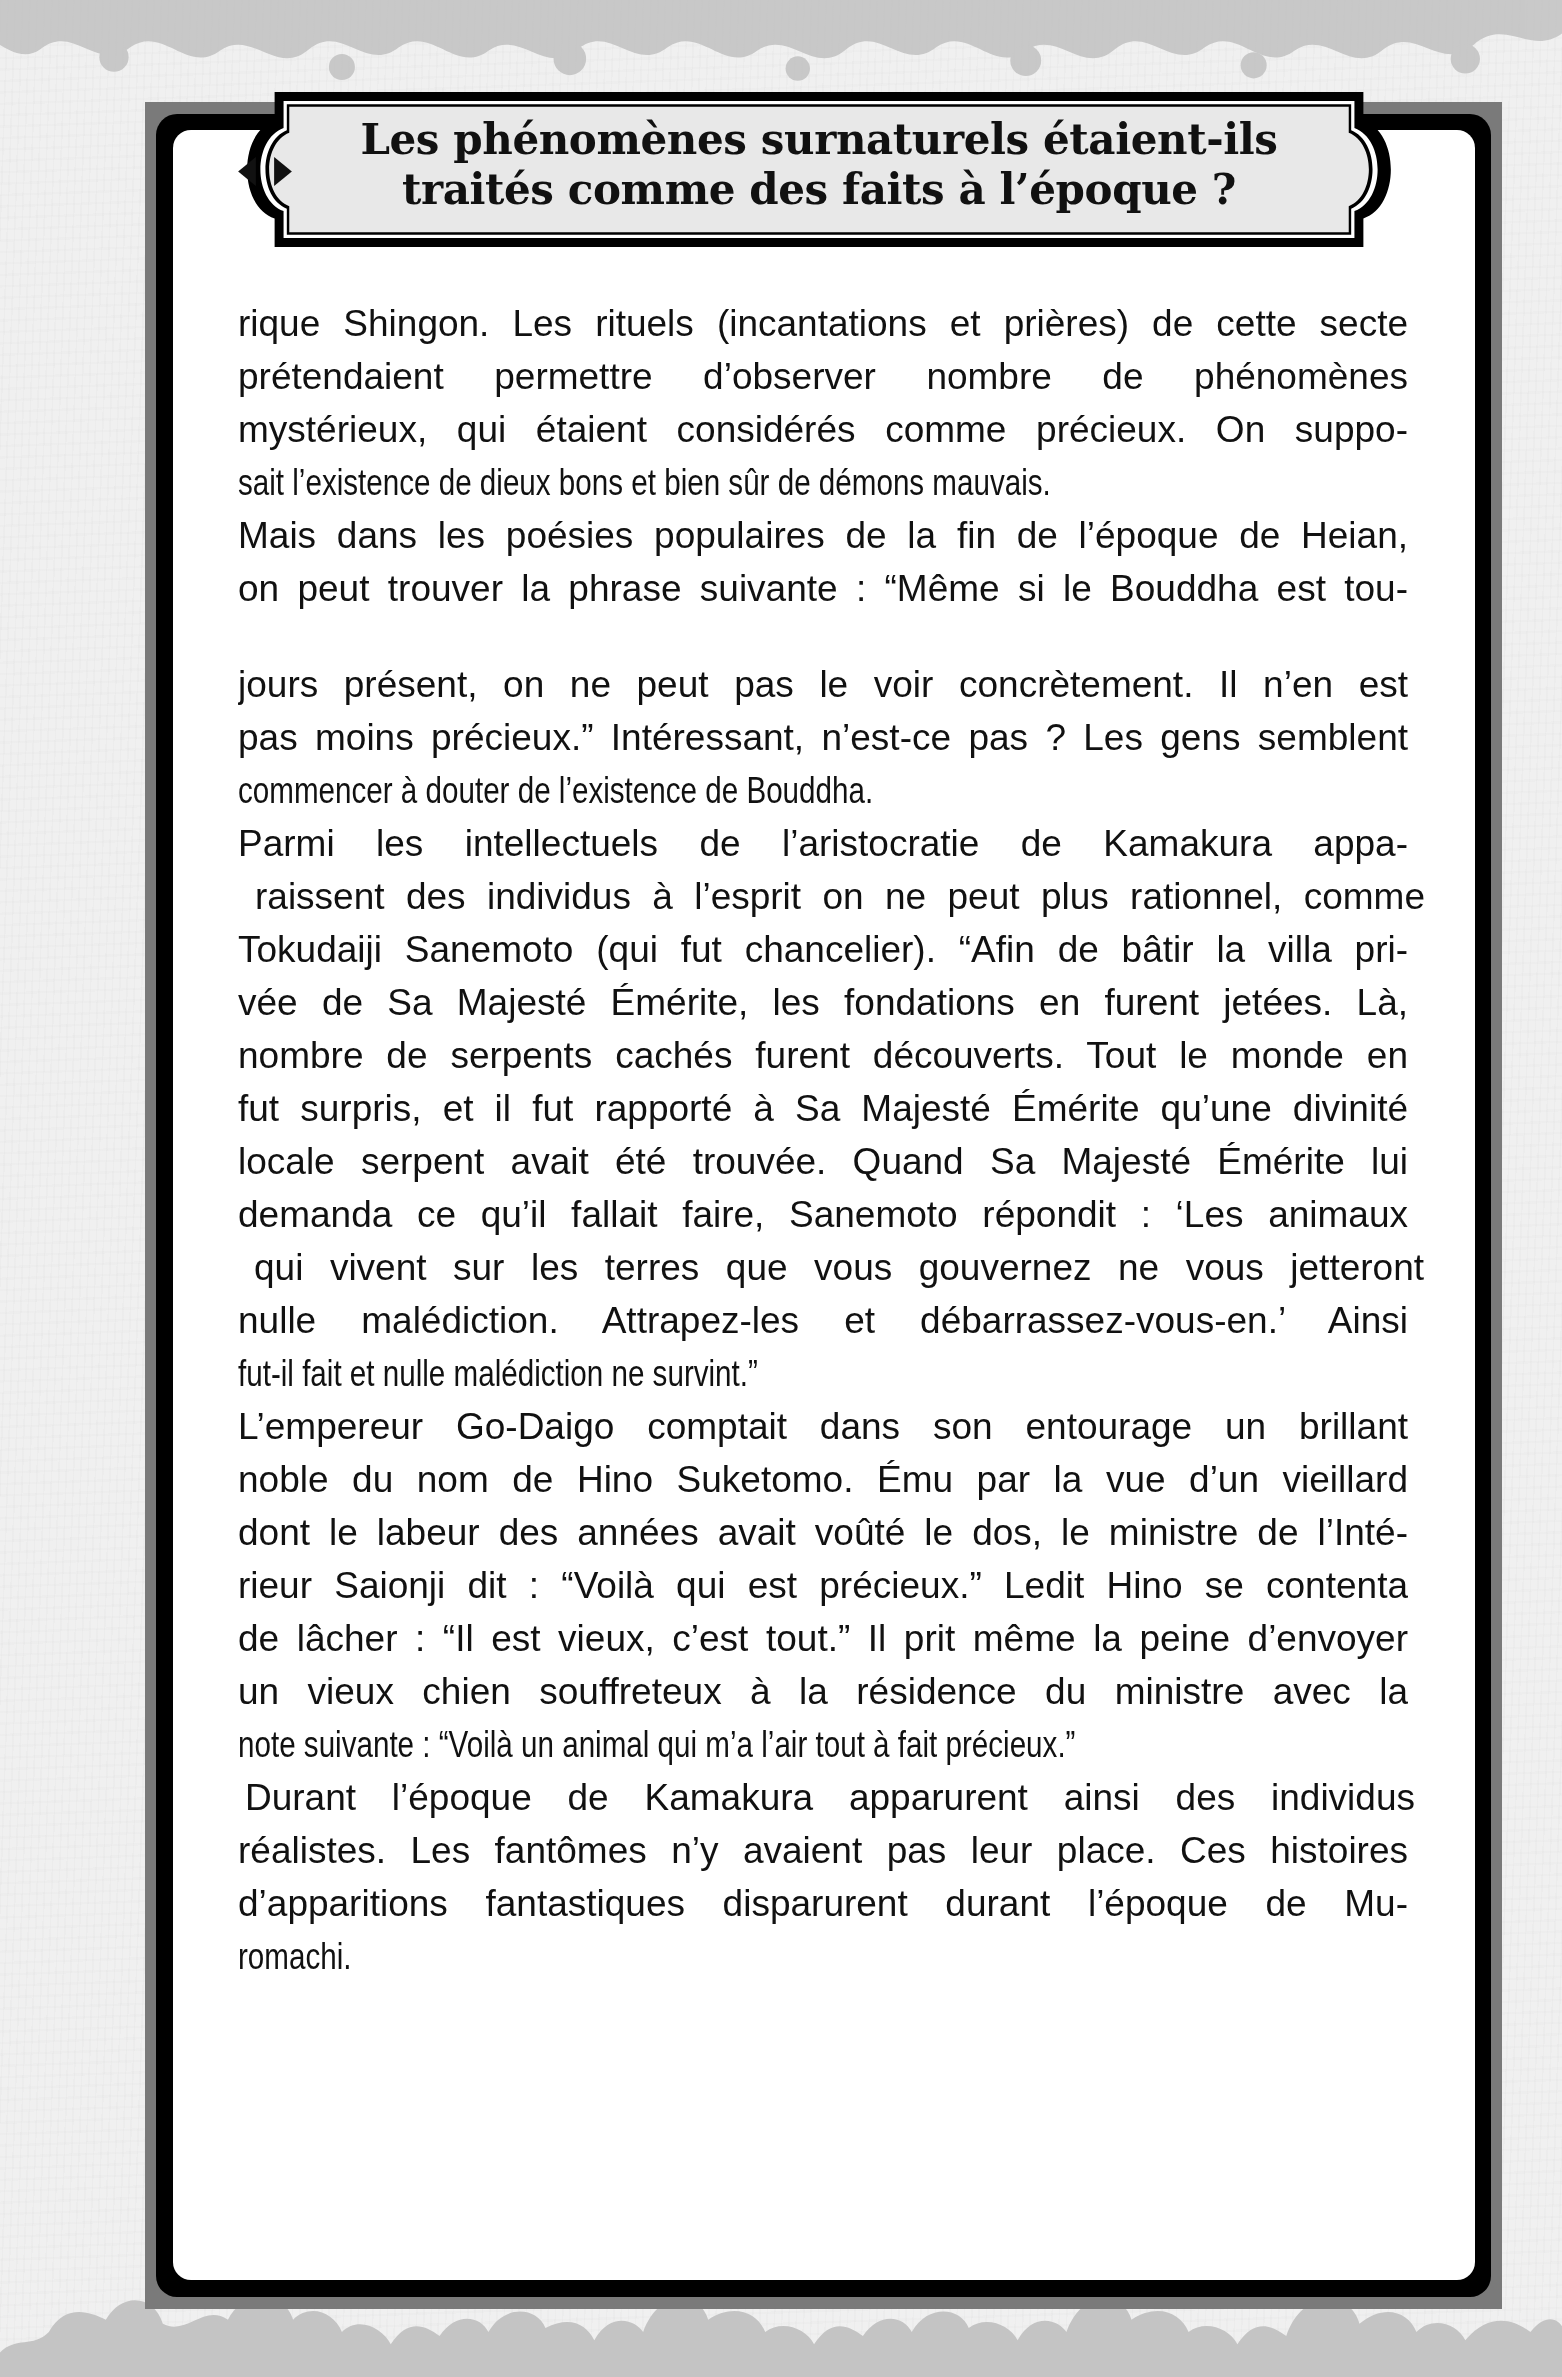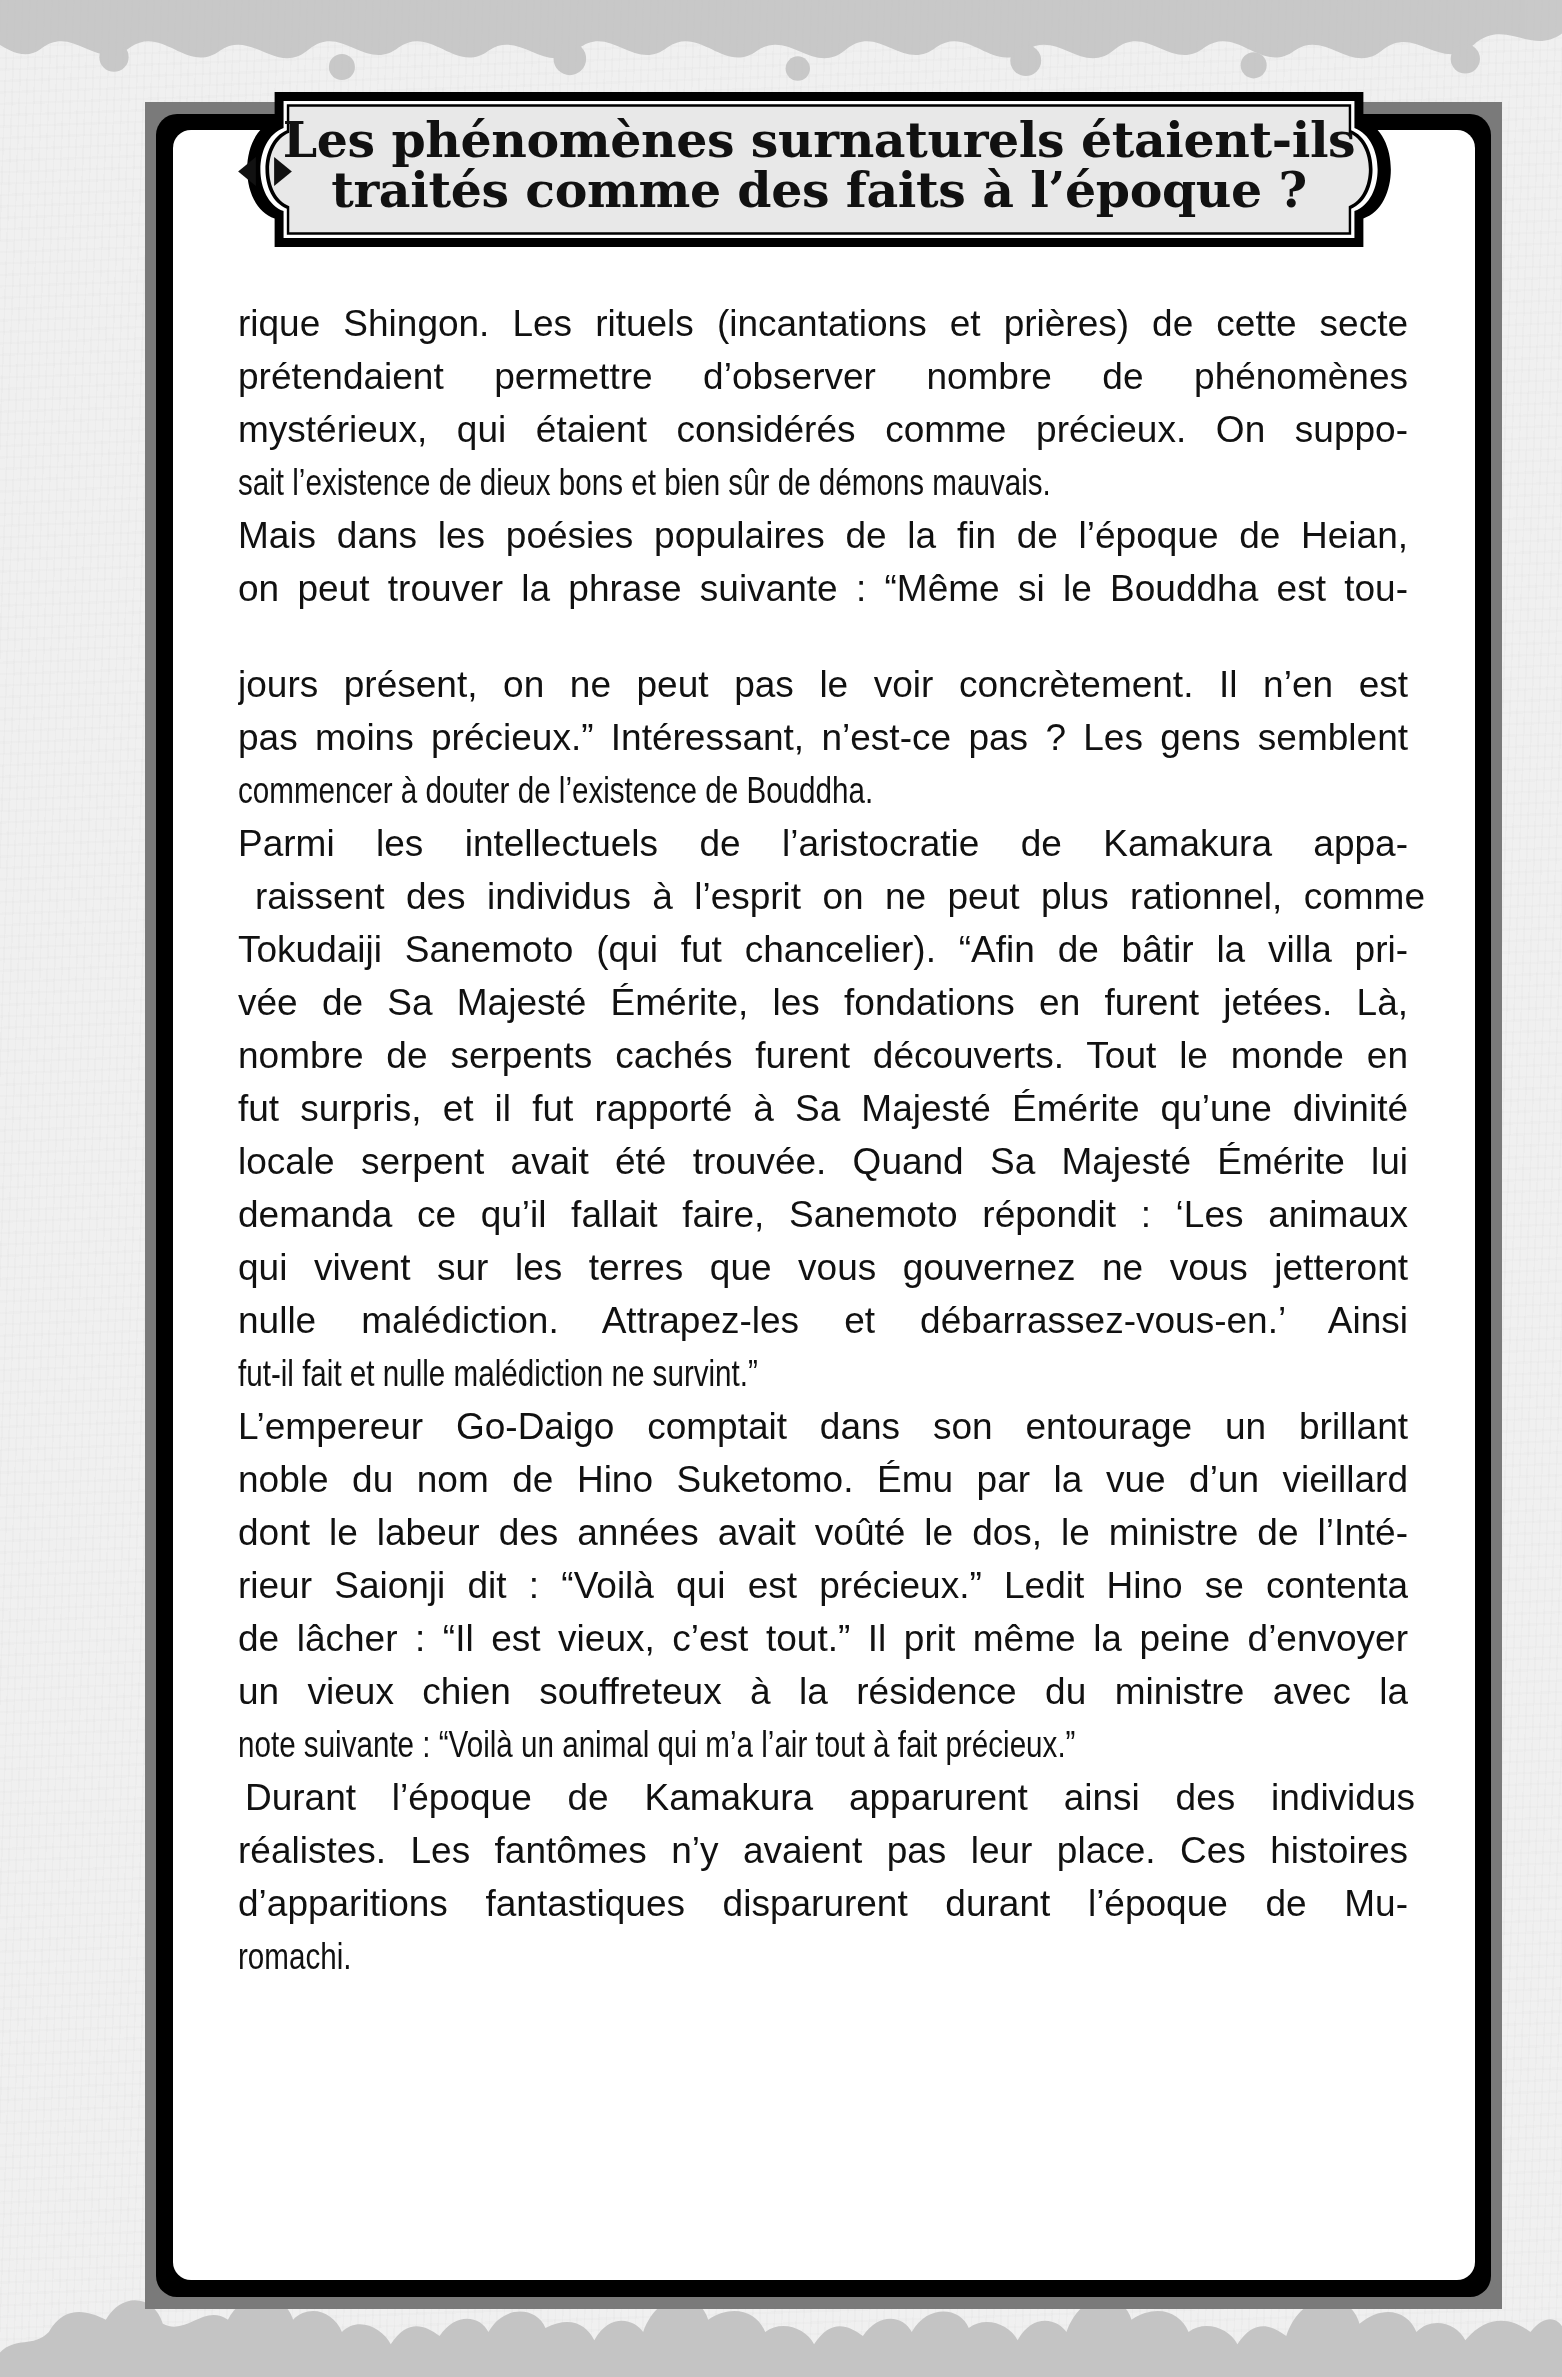--- a/index.html
+++ b/index.html
@@ -41,21 +41,21 @@
 
   
   .title-box {
     position: absolute; left: 238px; top: 92px; width: 1162px; height: 155px;
   }
   .title-box svg { position: absolute; inset: 0; width: 100%; height: 100%; }
   .title-text {
     position: absolute; left: 0; right: 0; top: 23px;
     text-align: center;
     font-family: "DejaVu Serif", serif; font-weight: bold;
-    font-size: 49px; line-height: 50px; color: #111;
+    font-size: 42px; line-height: 50px; color: #111;
     letter-spacing: -0.4px;
   }
   .title-text span { display: block; }
 
   
   .body-text {
     position: absolute; left: 238px; top: 297px; width: 1170px;
     font-family: "Liberation Sans Narrow", "Liberation Sans", sans-serif;
     font-size: 37px; line-height: 53px; color: #111;
   }
@@ -132,21 +132,21 @@
     <span class="line" style="display: block; text-align: justify; text-align-last: justify; width: 1170px; white-space: normal; overflow: hidden; transform: scaleX(1);">pas moins précieux.” Intéressant, n’est-ce pas ? Les gens semblent</span>
     <span class="line last" style="display: block; text-align: left; text-align-last: left; transform: scaleX(0.8);">commencer à douter de l’existence de Bouddha.</span>
     <span class="line" style="display: block; text-align: justify; text-align-last: justify; width: 1170px; white-space: normal; overflow: hidden; transform: scaleX(1);">Parmi les intellectuels de l’aristocratie de Kamakura appa-</span>
     <span class="line" style="display: block; text-align: justify; text-align-last: justify; width: 1170px; white-space: normal; overflow: hidden; transform: scaleX(1); margin-left: 17px;">raissent des individus à l’esprit on ne peut plus rationnel, comme</span>
     <span class="line" style="display: block; text-align: justify; text-align-last: justify; width: 1170px; white-space: normal; overflow: hidden; transform: scaleX(1);">Tokudaiji Sanemoto (qui fut chancelier). “Afin de bâtir la villa pri-</span>
     <span class="line" style="display: block; text-align: justify; text-align-last: justify; width: 1170px; white-space: normal; overflow: hidden; transform: scaleX(1);">vée de Sa Majesté Émérite, les fondations en furent jetées. Là,</span>
     <span class="line" style="display: block; text-align: justify; text-align-last: justify; width: 1170px; white-space: normal; overflow: hidden; transform: scaleX(1);">nombre de serpents cachés furent découverts. Tout le monde en</span>
     <span class="line" style="display: block; text-align: justify; text-align-last: justify; width: 1170px; white-space: normal; overflow: hidden; transform: scaleX(1);">fut surpris, et il fut rapporté à Sa Majesté Émérite qu’une divinité</span>
     <span class="line" style="display: block; text-align: justify; text-align-last: justify; width: 1170px; white-space: normal; overflow: hidden; transform: scaleX(1);">locale serpent avait été trouvée. Quand Sa Majesté Émérite lui</span>
     <span class="line" style="display: block; text-align: justify; text-align-last: justify; width: 1170px; white-space: normal; overflow: hidden; transform: scaleX(1);">demanda ce qu’il fallait faire, Sanemoto répondit : ‘Les animaux</span>
-    <span class="line" style="display: block; text-align: justify; text-align-last: justify; width: 1170px; white-space: normal; overflow: hidden; transform: scaleX(1);">qui vivent sur les terres que vous gouvernez ne vous jetteront</span>
+    <span class="line" style="display: block; text-align: justify; text-align-last: justify; width: 1170px; white-space: normal; overflow: hidden; transform: scaleX(1); margin-left: 16px;">qui vivent sur les terres que vous gouvernez ne vous jetteront</span>
     <span class="line" style="display: block; text-align: justify; text-align-last: justify; width: 1170px; white-space: normal; overflow: hidden; transform: scaleX(1);">nulle malédiction. Attrapez-les et débarrassez-vous-en.’ Ainsi</span>
     <span class="line last" style="display: block; text-align: left; text-align-last: left; transform: scaleX(0.8);">fut-il fait et nulle malédiction ne survint.”</span>
     <span class="line" style="display: block; text-align: justify; text-align-last: justify; width: 1170px; white-space: normal; overflow: hidden; transform: scaleX(1);">L’empereur Go-Daigo comptait dans son entourage un brillant</span>
     <span class="line" style="display: block; text-align: justify; text-align-last: justify; width: 1170px; white-space: normal; overflow: hidden; transform: scaleX(1);">noble du nom de Hino Suketomo. Ému par la vue d’un vieillard</span>
     <span class="line" style="display: block; text-align: justify; text-align-last: justify; width: 1170px; white-space: normal; overflow: hidden; transform: scaleX(1);">dont le labeur des années avait voûté le dos, le ministre de l’Inté-</span>
     <span class="line" style="display: block; text-align: justify; text-align-last: justify; width: 1170px; white-space: normal; overflow: hidden; transform: scaleX(1);">rieur Saionji dit : “Voilà qui est précieux.” Ledit Hino se contenta</span>
     <span class="line" style="display: block; text-align: justify; text-align-last: justify; width: 1170px; white-space: normal; overflow: hidden; transform: scaleX(1);">de lâcher : “Il est vieux, c’est tout.” Il prit même la peine d’envoyer</span>
     <span class="line" style="display: block; text-align: justify; text-align-last: justify; width: 1170px; white-space: normal; overflow: hidden; transform: scaleX(1);">un vieux chien souffreteux à la résidence du ministre avec la</span>
     <span class="line last" style="display: block; text-align: left; text-align-last: left; transform: scaleX(0.8);">note suivante : “Voilà un animal qui m’a l’air tout à fait précieux.”</span>
     <span class="line" style="display: block; text-align: justify; text-align-last: justify; width: 1170px; white-space: normal; overflow: hidden; transform: scaleX(1); margin-left: 7px;">Durant l’époque de Kamakura apparurent ainsi des individus</span>

